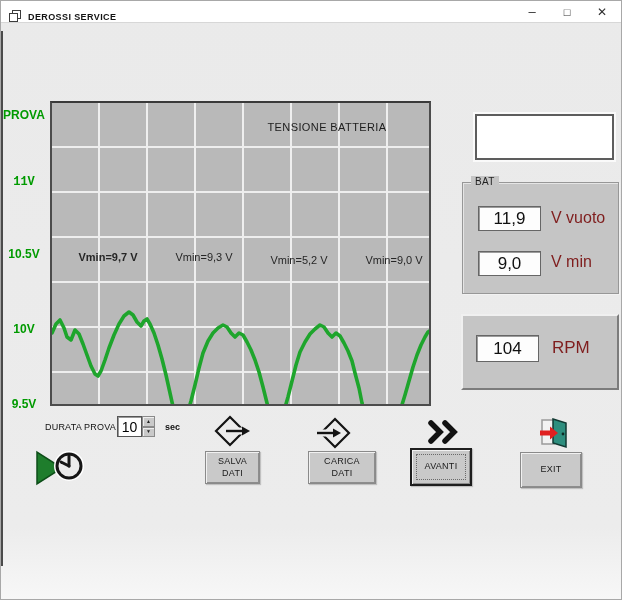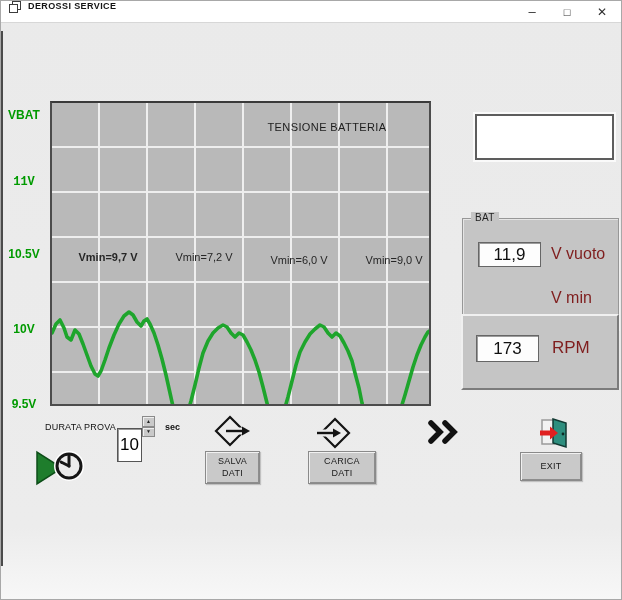--- a/index.html
+++ b/index.html
@@ -5,21 +5,21 @@
   * { margin:0; padding:0; box-sizing:border-box; font-family:"Liberation Sans", sans-serif; }
   body { background:#d9d9d9; }
   #win {
     position:relative; width:622px; height:600px; margin:0 auto;
     background:linear-gradient(#eaeaea 0%, #ececec 88%, #f7f7f7 100%);
     border:1px solid #a8a8a8; overflow:hidden;
   }
   
   #titlebar {
     position:absolute; top:0; left:0; right:0; height:22px; background:#ffffff;
-    border-bottom:1px solid #d7d7d7; display:flex; align-items:flex-start;
+    border-bottom:1px solid #d7d7d7; display:flex; align-items:flex-end;
   }
   #app-icon { margin-left:8px; width:12px; height:12px; }
   #title-text { margin-left:7px; font-size:9px; font-weight:bold; color:#141414; letter-spacing:.4px; }
   .win-ctrl {
     position:absolute; top:0; width:34px; height:21px; display:flex; align-items:center;
     justify-content:center; font-size:12px; color:#2e2e2e; cursor:default;
   }
   #btn-min { right:72px; font-size:13px; }
   #btn-max { right:37px; font-size:11px; }
   #btn-close { right:2px; }
@@ -40,21 +40,21 @@
   .ylabel { position:absolute; width:46px; text-align:center; font-size:12px; font-weight:bold; color:#009a00; }
   .ann { position:absolute; transform:translateX(-50%); font-size:11px; color:#262626; white-space:nowrap; }
   
   #display-box {
     position:absolute; left:474px; top:113px; width:139px; height:46px;
     background:#fff; border:2px solid #5d5d5d; box-shadow:0 0 0 2px #fafafa;
   }
   .panel { position:absolute; background:#c5c5c5; }
   #bat-group {
     left:461px; top:181px; width:157px; height:112px;
-    border:1px solid #979797; box-shadow:inset 1px 1px 0 rgba(255,255,255,.55), 1px 1px 0 #f2f2f2;margin-top:36px;
+    border:1px solid #979797; box-shadow:inset 1px 1px 0 rgba(255,255,255,.55), 1px 1px 0 #f2f2f2;
   }
   #bat-legend {
     position:absolute; top:-7px; left:8px; padding:0 4px; background:#c5c5c5;
     font-size:10px; color:#1f1f1f; letter-spacing:.3px;
   }
   #rpm-group {
     left:460px; top:313px; width:158px; height:76px;
     border-top:2px solid #f0f0f0; border-left:2px solid #f0f0f0;
     border-right:2px solid #7c7c7c; border-bottom:2px solid #7c7c7c;
   }
@@ -67,43 +67,43 @@
   #field-vuoto { left:15px; top:23px;  width:63px; height:25px; }
   #field-vmin  { left:15px; top:68px;  width:63px; height:25px; }
   #field-rpm   { left:13px; top:19px;  width:63px; height:27px; }
   .side-label { position:absolute; font-size:16px; color:#7f1d1d; white-space:nowrap; }
   #label-vuoto { left:88px; top:26px; }
   #label-vmin  { left:88px; top:70px; }
   #label-rpm   { left:89px; top:22px; font-size:17px; }
   
   #durata-label { position:absolute; left:44px; top:421px; font-size:9px; color:#111; letter-spacing:.2px; }
   #spin-box {
-    position:absolute; left:116px; top:415px; width:25px; height:34px;
+    position:absolute; left:116px; top:415px; width:25px; height:21px;
     background:#fff; border:1px solid #555; box-shadow:inset 1px 1px 0 #999;
-    display:flex; align-items:center; justify-content:center; font-size:17px; color:#000;margin-top:12px;
+    display:flex; align-items:center; justify-content:center; font-size:14px; color:#000;
   }
   #spin-btns { position:absolute; left:141px; top:415px; width:13px; height:21px; display:flex; flex-direction:column; }
   .spin-btn {
     flex:1; background:#c9c9c9; border:1px solid #8a8a8a; font-size:5px; line-height:1;
     display:flex; align-items:center; justify-content:center; color:#222;
     box-shadow:inset 1px 1px 0 #efefef;
   }
   #sec-label { position:absolute; left:164px; top:421px; font-size:9px; font-weight:bold; color:#111; }
   .btn {
     position:absolute; background:#c9c9c9; border:1px solid #8a8a8a;
     box-shadow:inset 1px 1px 0 #f1f1f1, inset -1px -1px 0 #8d8d8d, 1px 1px 1px rgba(0,0,0,.18);
     display:flex; align-items:center; justify-content:center; text-align:center;
     font-size:9px; color:#1a1a1a; letter-spacing:.3px; white-space:pre-line; line-height:1.25; cursor:default;
   }
   #btn-start  { left:94px;  top:450px; width:62px; height:33px; }
   #btn-salva  { left:204px; top:450px; width:55px; height:33px; }
   #btn-carica { left:307px; top:450px; width:68px; height:33px; }
   #btn-avanti { left:409px; top:447px; width:62px; height:38px; border:2px solid #1e1e1e; }
   #btn-avanti .focus-rect { position:absolute; inset:4px; border:1px dotted #6a6a6a; }
-  #btn-exit   { left:519px; top:451px; width:62px; height:29px; }
+  #btn-exit   { left:519px; top:451px; width:62px; height:36px; }
   .icon-abs { position:absolute; }
   
   #left-edge { position:absolute; left:0; top:30px; width:2px; height:535px; background:#4b4b4b; }
 </style>
 </head>
 <body>
 
 <div id="win">
 
   <div id="titlebar">
@@ -112,48 +112,49 @@
       <rect x="0.5" y="3.5" width="8" height="8" fill="#ffffff" stroke="#3c3c3c"></rect>
     </svg>
     <span id="title-text">DEROSSI SERVICE</span>
     <span class="win-ctrl" id="btn-min">–</span>
     <span class="win-ctrl" id="btn-max">□</span>
     <span class="win-ctrl" id="btn-close">✕</span>
   </div>
 
   <div id="left-edge"></div>
 
-  <span class="ylabel" style="top:107px; left:0;">VBAT</span>
+  <span class="ylabel" style="top:107px; left:0;">PROVA</span>
   <span class="ylabel" style="top:174px; left:0;font-family:Liberation Mono, monospace;">11V</span>
   <span class="ylabel" style="top:246px; left:0;">10.5V</span>
   <span class="ylabel" style="top:321px; left:0;">10V</span>
   <span class="ylabel" style="top:396px; left:0;">9.5V</span>
 
   <div id="chart">
     <svg width="381" height="305" viewBox="0 0 381 305" preserveAspectRatio="none">
       <polyline fill="none" stroke-width="3.6" stroke-linecap="round" stroke-linejoin="round" points="0,230 4,221 8,217 12,225 15,234 19,237 23,227 27,231 31,241 35,252 39,263 43,271 46,273 49,268 53,257 57,245 62,232 67,221 72,213 77,209 81,212 85,219 89,223 92,218 95,216 98,221 102,230 106,242 110,256 114,272 118,290 122,308 126,318 131,321 135,312 139,298 143,282 147,265 151,250 156,238 161,230 166,225 171,222 175,224 179,230 183,234 187,230 191,232 195,239 199,247 203,257 207,269 211,284 215,300 218,312 223,320 228,318 232,308 236,294 240,278 244,262 248,249 253,239 258,231 263,226 268,222 272,224 276,230 280,234 284,230 288,233 292,240 296,248 300,258 303,270 307,285 310,300 313,312 318,320 323,321 329,322 335,322 340,319 344,314 349,305 353,292 357,278 361,264 365,252 369,242 373,234 376,229 381,226" stroke="#1ea52c"></polyline>
     </svg>
     <span id="chart-title">TENSIONE BATTERIA</span>
     <span class="ann" style="left:56px;  top:148px;font-weight:bold;">Vmin=9,7 V</span>
-    <span class="ann" style="left:152px; top:148px;">Vmin=7,2 V</span>
-    <span class="ann" style="left:247px; top:151px;">Vmin=6,0 V</span>
+    <span class="ann" style="left:152px; top:148px;">Vmin=9,3 V</span>
+    <span class="ann" style="left:247px; top:151px;">Vmin=5,2 V</span>
     <span class="ann" style="left:342px; top:151px;">Vmin=9,0 V</span>
   </div>
 
   <div id="display-box"></div>
 
   <div class="panel" id="bat-group">
     <span id="bat-legend">BAT</span>
     <div class="field" id="field-vuoto">11,9</div>
     <span class="side-label" id="label-vuoto">V vuoto</span>
+    <div class="field" id="field-vmin">9,0</div>
     <span class="side-label" id="label-vmin">V min</span>
   </div>
 
   <div class="panel" id="rpm-group">
-    <div class="field" id="field-rpm">173</div>
+    <div class="field" id="field-rpm">104</div>
     <span class="side-label" id="label-rpm">RPM</span>
   </div>
 
   <span id="durata-label">DURATA PROVA</span>
   <div id="spin-box">10</div>
   <div id="spin-btns">
     <div class="spin-btn">▲</div>
     <div class="spin-btn">▼</div>
   </div>
   <span id="sec-label">sec</span>
@@ -182,20 +183,24 @@
     <line x1="2" y1="16" x2="19" y2="16" stroke="#141414" stroke-width="2.4"></line>
     <polygon points="18,11.5 26,16 18,20.5" fill="#141414"></polygon>
   </svg>
   <div class="btn" id="btn-carica">CARICA
 DATI</div>
 
   <svg class="icon-abs" style="left:424px; top:419px;" width="36" height="24" viewBox="0 0 36 24">
     <polyline points="6,3 15,12 6,21" fill="none" stroke="#111" stroke-width="5.5" stroke-linecap="round" stroke-linejoin="miter"></polyline>
     <polyline points="20,3 29,12 20,21" fill="none" stroke="#111" stroke-width="5.5" stroke-linecap="round" stroke-linejoin="miter"></polyline>
   </svg>
+  <div class="btn" id="btn-avanti">
+    <span>AVANTI</span>
+    <span class="focus-rect"></span>
+  </div>
 
   <svg class="icon-abs" style="left:538px; top:416px;" width="30" height="32" viewBox="0 0 30 32">
     <rect x="3" y="3" width="12" height="24" fill="#f2f2f2" stroke="#9a9a9a" stroke-width="1.5"></rect>
     <polygon points="14,2 27,6 27,30 14,26" fill="#2e8e7e" stroke="#123a33" stroke-width="1.5"></polygon>
     <circle cx="24" cy="17" r="1.4" fill="#0c2a24"></circle>
     <rect x="1" y="13.5" width="10" height="5" fill="#e02020"></rect>
     <polygon points="11,9.5 19,16 11,22.5" fill="#e02020"></polygon>
   </svg>
   <div class="btn" id="btn-exit">EXIT</div>
 

